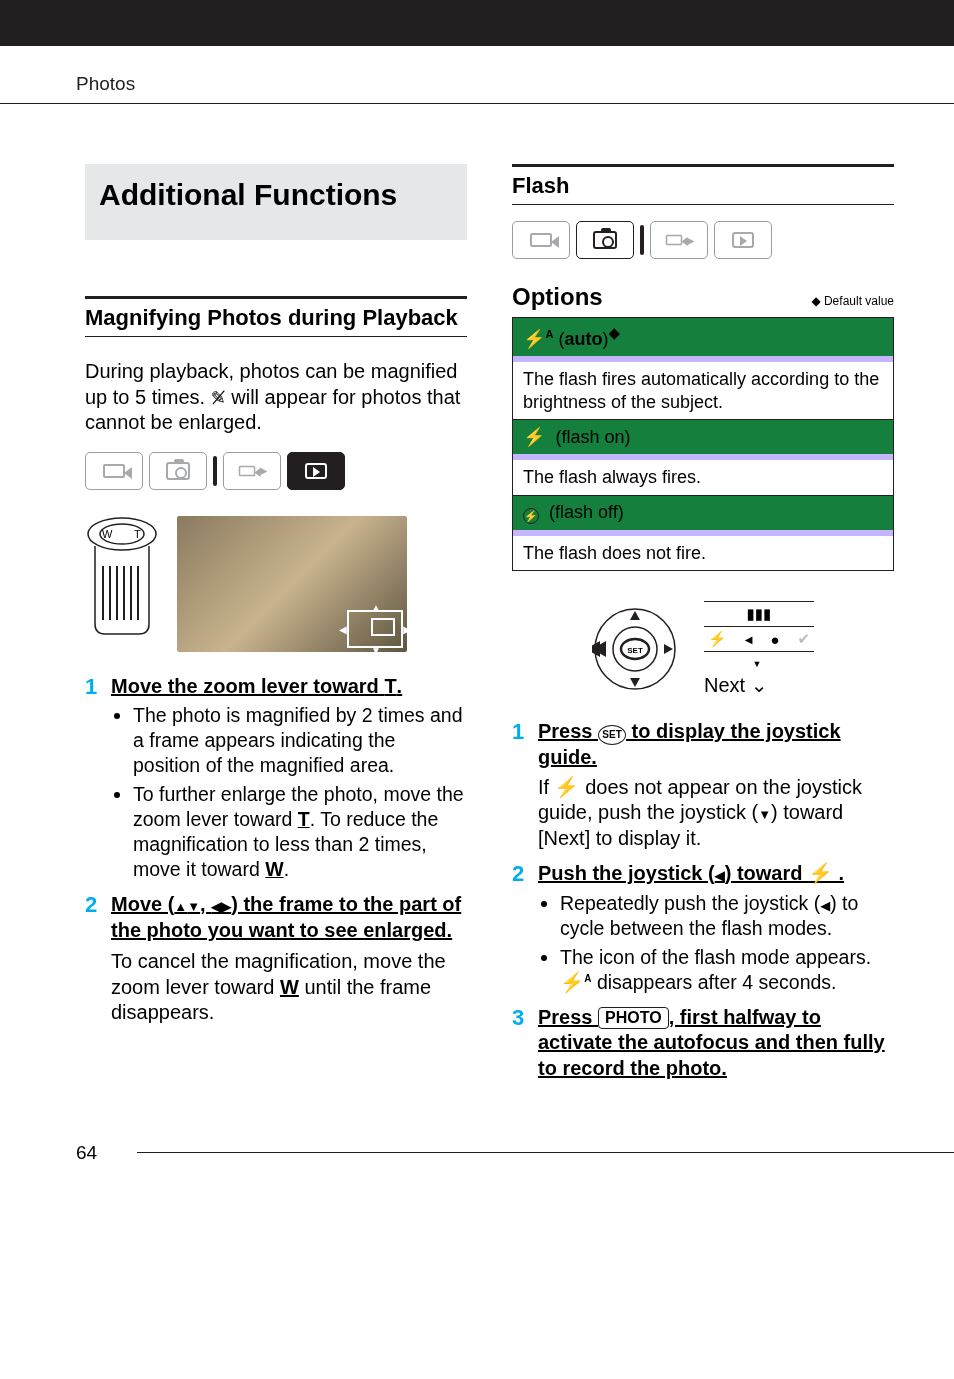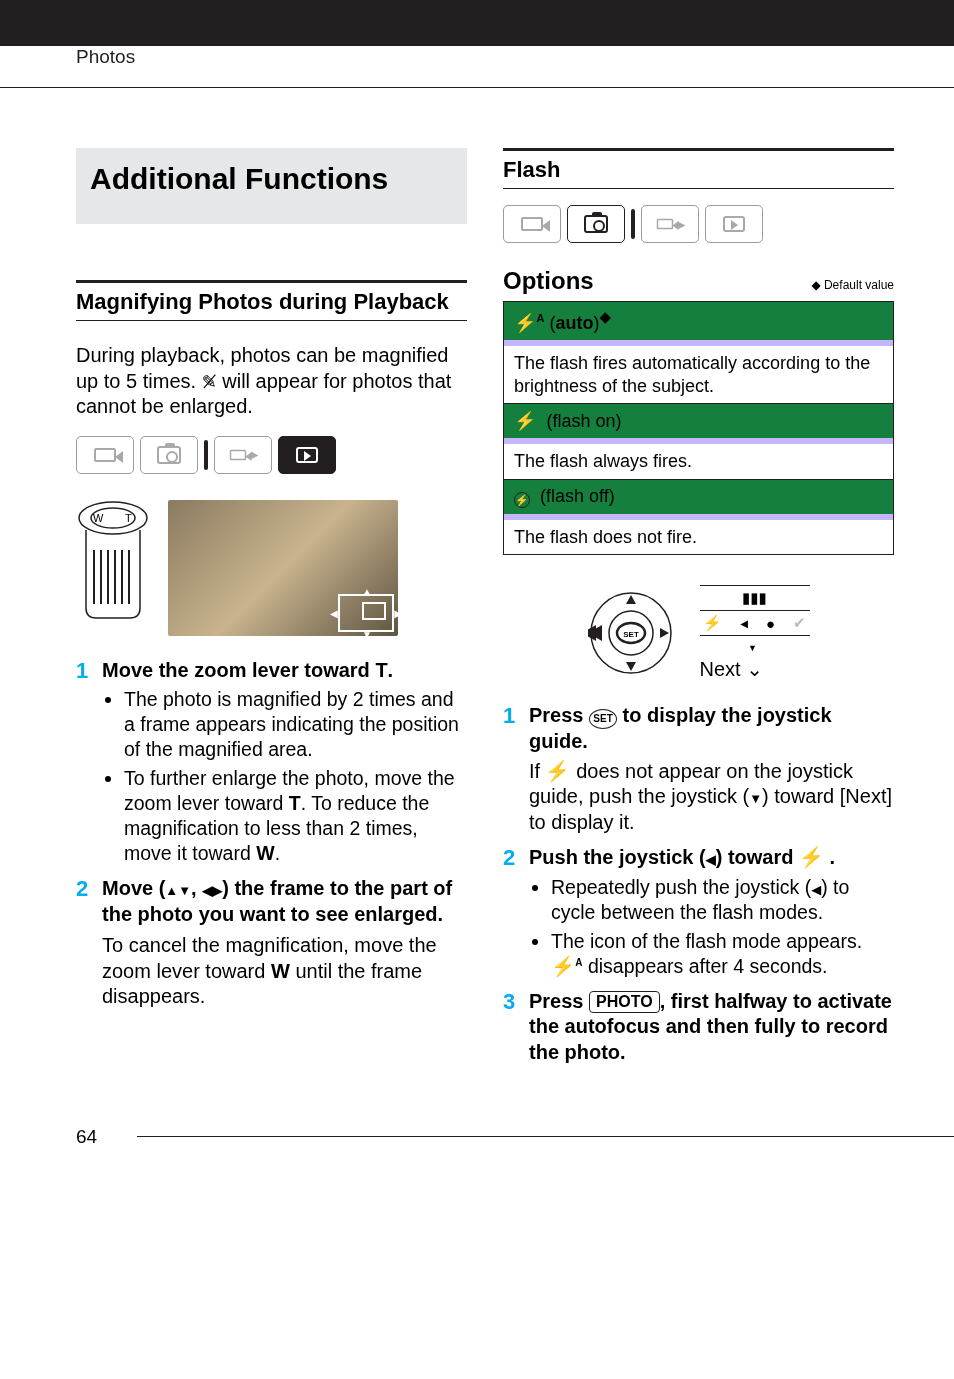--- a/index.html
+++ b/index.html
@@ -1,22 +1,22 @@
 <!DOCTYPE html>
 <html><head>
 <meta charset="utf-8">
 <style>
   * { box-sizing: border-box; margin: 0; padding: 0; }
   html, body { background: #fff; }
   body { font-family: Arial, Helvetica, sans-serif; color: #000; width: 954px; }
   .blackbar { background: #231f20; height: 46px; }
-  .headerrow { display: flex; align-items: flex-start; height: 42px; padding-left: 76px; border-bottom: 1px solid #231f20; }
+  .headerrow { display: flex; align-items: flex-end; height: 58px; padding-left: 76px; border-bottom: 1px solid #231f20; }
   .breadcrumb { font-size: 19px; color: #231f20; padding-bottom: 8px; }
   .maincols { display: flex; gap: 36px; padding: 60px 60px 0 76px; }
-  .col { flex: 1 1 0; min-width: 0; }
+  .col { flex: 1 1 0; min-width: 0; margin-left: 9px; }
   .additionalblock { background: #e6e7e8; padding: 14px 14px 28px 14px; margin: 0; }
   .addtitle { font-family: "Arial Narrow", Arial, sans-serif; font-weight: bold; font-size: 30px; font-stretch: condensed; }
   .h2bar { border-top: 3.5px solid #231f20; border-bottom: 1px solid #231f20; padding: 6px 0 5px 0; margin-top: 56px; }
   .h2bar.tight { margin-top: 0; }
   .h2 { font-family: "Arial Narrow", Arial, sans-serif; font-weight: bold; font-size: 22px; font-stretch: condensed; }
   .para { font-size: 20px; line-height: 1.28; margin-top: 22px; }
   .modebar { display: flex; gap: 6px; align-items: center; margin-top: 16px; }
   .modebox { width: 58px; height: 38px; border: 1.5px solid #9a9c9e; border-radius: 5px; display: flex; align-items: center; justify-content: center; }
   .modebox.sel { border-color: #231f20; background: #231f20; }
   .sep { width: 3.5px; height: 30px; background: #231f20; border-radius: 2px; }
@@ -33,21 +33,21 @@
   .wt { width:74px; height:120px; position:relative; }
   .wt svg { width:100%; height:100%; }
   .photoimg { width:230px; height:136px; background: linear-gradient(135deg,#8a7a5f 0%, #c9b38e 50%, #5e5541 100%); border-radius:2px; position:relative; overflow:hidden;}
   .zoombox { position:absolute; right:4px; bottom:4px; width:56px; height:38px; border:2px solid #fff; }
   .zoombox::before { content:""; position:absolute; right:6px; top:6px; width:20px; height:14px; border:2px solid #fff;}
   .zoombox .tri { position:absolute; font-size:10px; color:#fff; }
   .steplist { margin-top: 22px; }
   .step { display:flex; gap:8px; margin-top: 10px; }
   .stepnum { color:#00adee; font-weight:bold; font-size:22px; flex:none; width:18px; font-family: Arial, sans-serif;}
   .stepbody { flex:1; font-size:20px; line-height:1.28; }
-  .stepbody b, .steptitle { font-weight:bold; }
+  .stepbody b, .steptitle { font-weight:bold;text-decoration:underline; }
   ul.bullets { list-style: disc; padding-left: 22px; margin-top: 4px; }
   ul.bullets li { margin-top: 4px; font-size: 19.5px; line-height: 1.28; }
   .keycap { display:inline-block; border:1.5px solid #231f20; border-radius:4px; padding:0 6px; font-size:16px; vertical-align: 1px; font-family: Arial, sans-serif;}
   .tri-up::before { content:"▲"; font-size:13px;}
   .tri-down::before { content:"▼"; font-size:13px;}
   .tri-left::before { content:"◀"; font-size:13px;}
   .tri-right::before { content:"▶"; font-size:13px;}
   .flashglyph { font-weight:bold; }
   .optionsrow { display:flex; justify-content:space-between; align-items:baseline; margin-top:24px; font-size:19px;}
   .optionsrow .def { font-size:12px; }

